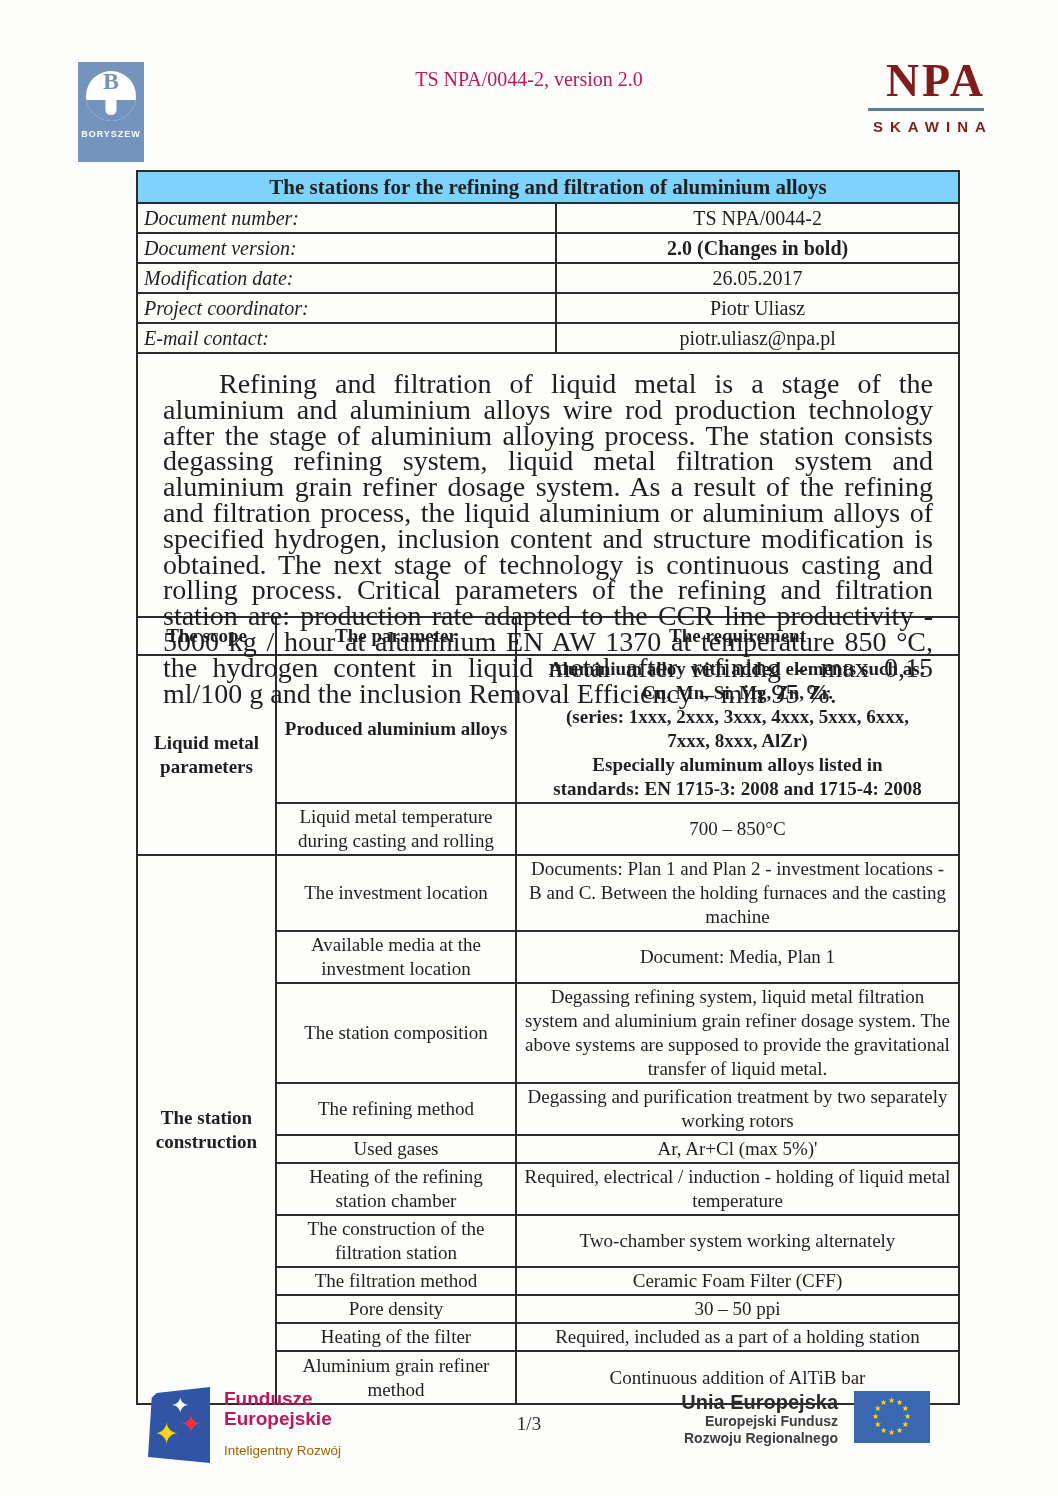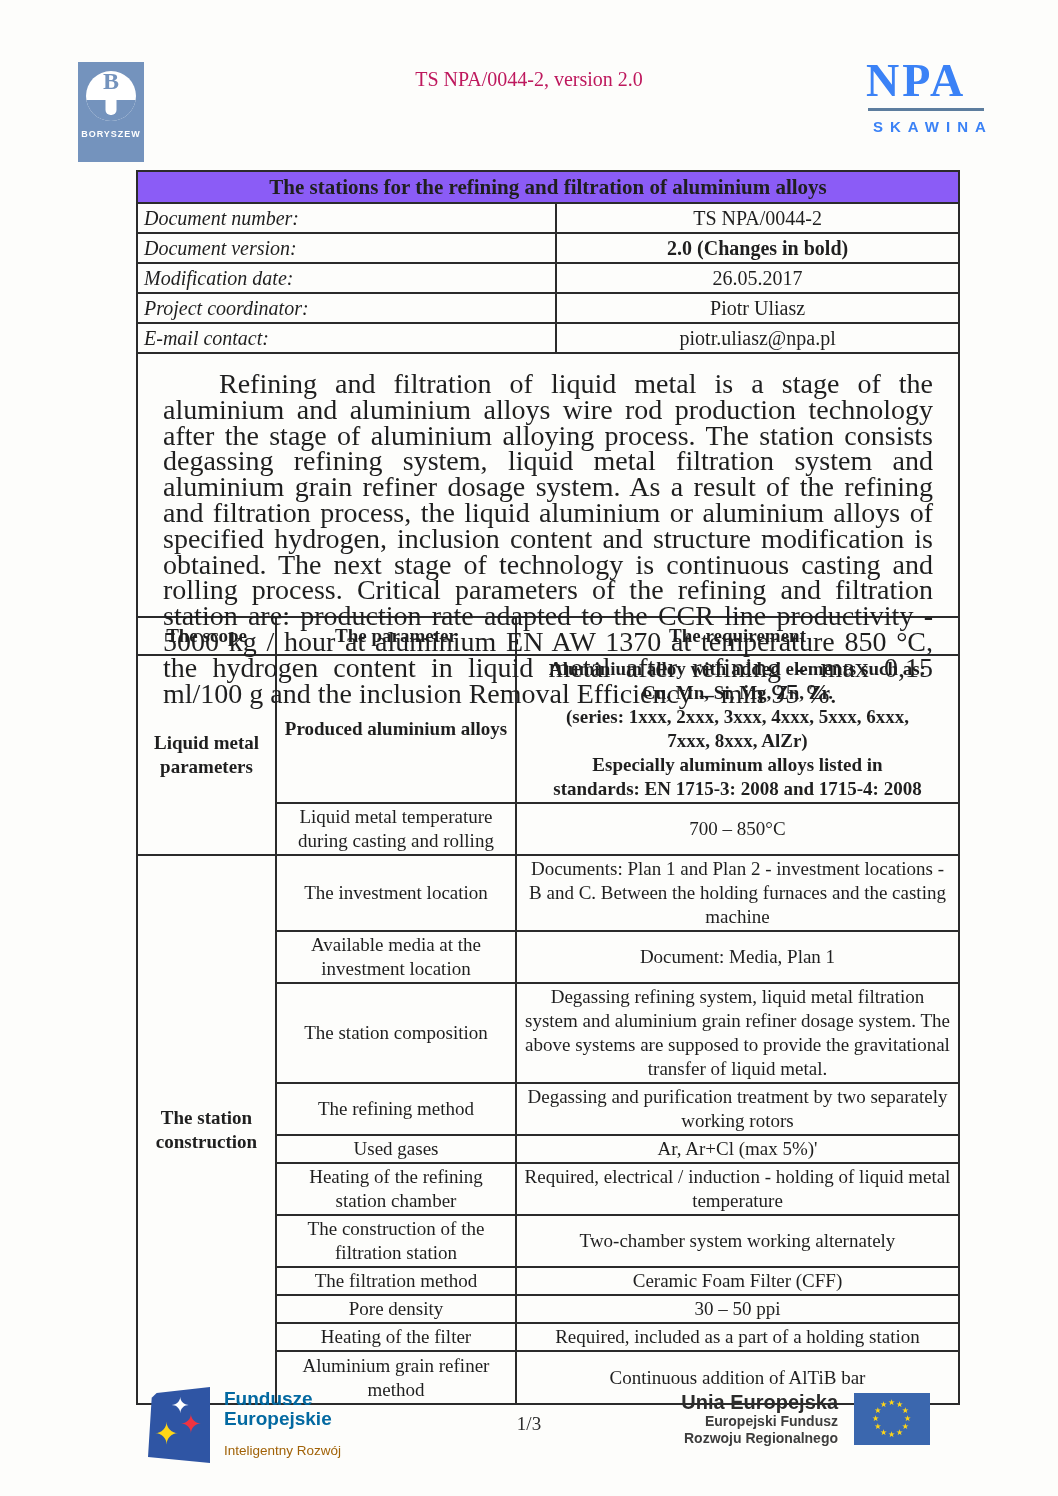--- a/index.html
+++ b/index.html
@@ -16,31 +16,31 @@
     border-radius:50%;background:#fff;overflow:hidden;}
   .b-letter{position:absolute;top:-3px;left:0;right:0;
     font-weight:bold;font-size:24px;color:#7493bd;}
   .b-lower{position:absolute;bottom:0;left:0;width:100%;height:42%;background:#7493bd;}
   .b-bottle{position:absolute;left:50%;top:-7px;transform:translateX(-50%);
     width:11px;height:22px;background:#fff;border-radius:0 0 5px 5px;}
   .b-name{margin-top:8px;color:#fff;font-family:"Liberation Sans",sans-serif;
     font-weight:bold;font-size:9px;letter-spacing:1px;}
   .doc-ref{position:absolute;left:0;right:0;top:68px;text-align:center;
     font-size:20px;color:#be185d;}
-  .npa{position:absolute;right:72px;top:58px;width:120px;text-align:left;color:#3b82f6;}
+  .npa{position:absolute;right:72px;top:58px;width:120px;text-align:right;color:#7f1d1d;}
   .npa-word{font-size:46px;font-weight:bold;letter-spacing:3px;line-height:46px;}
   .npa-line{height:3px;background:#5d7d9e;margin:4px 2px 7px;}
   .npa-sub{font-family:"Liberation Sans",sans-serif;font-weight:bold;
     font-size:15px;letter-spacing:7px;padding-left:7px;}
   
   main{position:absolute;left:136px;top:170px;width:824px;}
   table{border-collapse:collapse;width:100%;table-layout:fixed;}
   td,th{border:2px solid #2b2b2b;padding:1px 6px;font-size:19px;
     overflow:hidden;}
-  .meta .title{background:#8b5cf6;text-align:center;font-weight:bold;
+  .meta .title{background:#7dd3fc;text-align:center;font-weight:bold;
     font-size:21px;height:28px;}
   .meta .lbl{font-style:italic;font-size:20px;height:26px;}
   .meta .val{text-align:center;font-size:20px;}
   .meta col.c1{width:51%;} .meta col.c2{width:49%;}
   .desc{border-left:2px solid #2b2b2b;border-right:2px solid #2b2b2b;
     padding:4px 12px 6px;height:252px;}
   .desc-h{font-style:italic;font-size:20px;margin-bottom:2px;}
   .desc-p{margin:13px;text-align:justify;text-indent:56px;font-size:28px;line-height:25.8px;}
   .spec th{font-weight:bold;text-align:center;height:34px;}
   .spec td{text-align:center;vertical-align:middle;line-height:24px;}
@@ -52,25 +52,25 @@
   footer{position:absolute;left:0;right:0;top:1385px;height:90px;
     font-family:"Liberation Sans",sans-serif;color:#3d3d3d;}
   .fe{position:absolute;left:148px;top:2px;display:flex;align-items:center;}
   .fe-flag{position:relative;width:62px;height:76px;background:#2f55a4;
     clip-path:polygon(14% 8%,100% 0,100% 100%,0 92%,6% 14%);}
   .fe-star{position:absolute;font-size:26px;line-height:26px;}
   .fe-star.white{color:#fff;top:6px;left:23px;font-size:22px;}
   .fe-star.yellow{color:#ffd617;top:34px;left:6px;font-size:30px;}
   .fe-star.red{color:#ef3340;top:24px;left:32px;font-size:26px;}
   .fe-text{margin-left:14px;line-height:20px;}
-  .fe-name{font-weight:bold;font-size:19px;color:#0369a1;}
+  .fe-name{font-weight:bold;font-size:19px;color:#be185d;}
   .fe-sub{font-size:13.5px;margin-top:12px;color:#a16207;}
   .page-num{position:absolute;left:0;right:0;top:28px;text-align:center;
     font-family:"Liberation Serif",serif;font-size:19px;color:#2b2b2b;}
-  .ue{position:absolute;right:128px;top:6px;display:flex;align-items:center;}
+  .ue{position:absolute;right:128px;top:6px;display:flex;align-items:flex-start;}
   .ue-text{text-align:right;margin-right:16px;line-height:17px;}
   .ue-name{font-weight:bold;font-size:20px;color:#2b2b2b;line-height:22px;}
   .ue-sub{font-weight:bold;font-size:14px;color:#3d3d3d;}
   .eu-flag{position:relative;width:76px;height:52px;background:#3b67ae;}
   .stars{position:absolute;left:50%;top:50%;width:0;height:0;}
   .eu-star{position:absolute;left:-4px;top:-5px;width:8px;height:10px;
     color:#ffd617;font-size:8px;line-height:10px;}
 </style>
 </head>
 <body>

